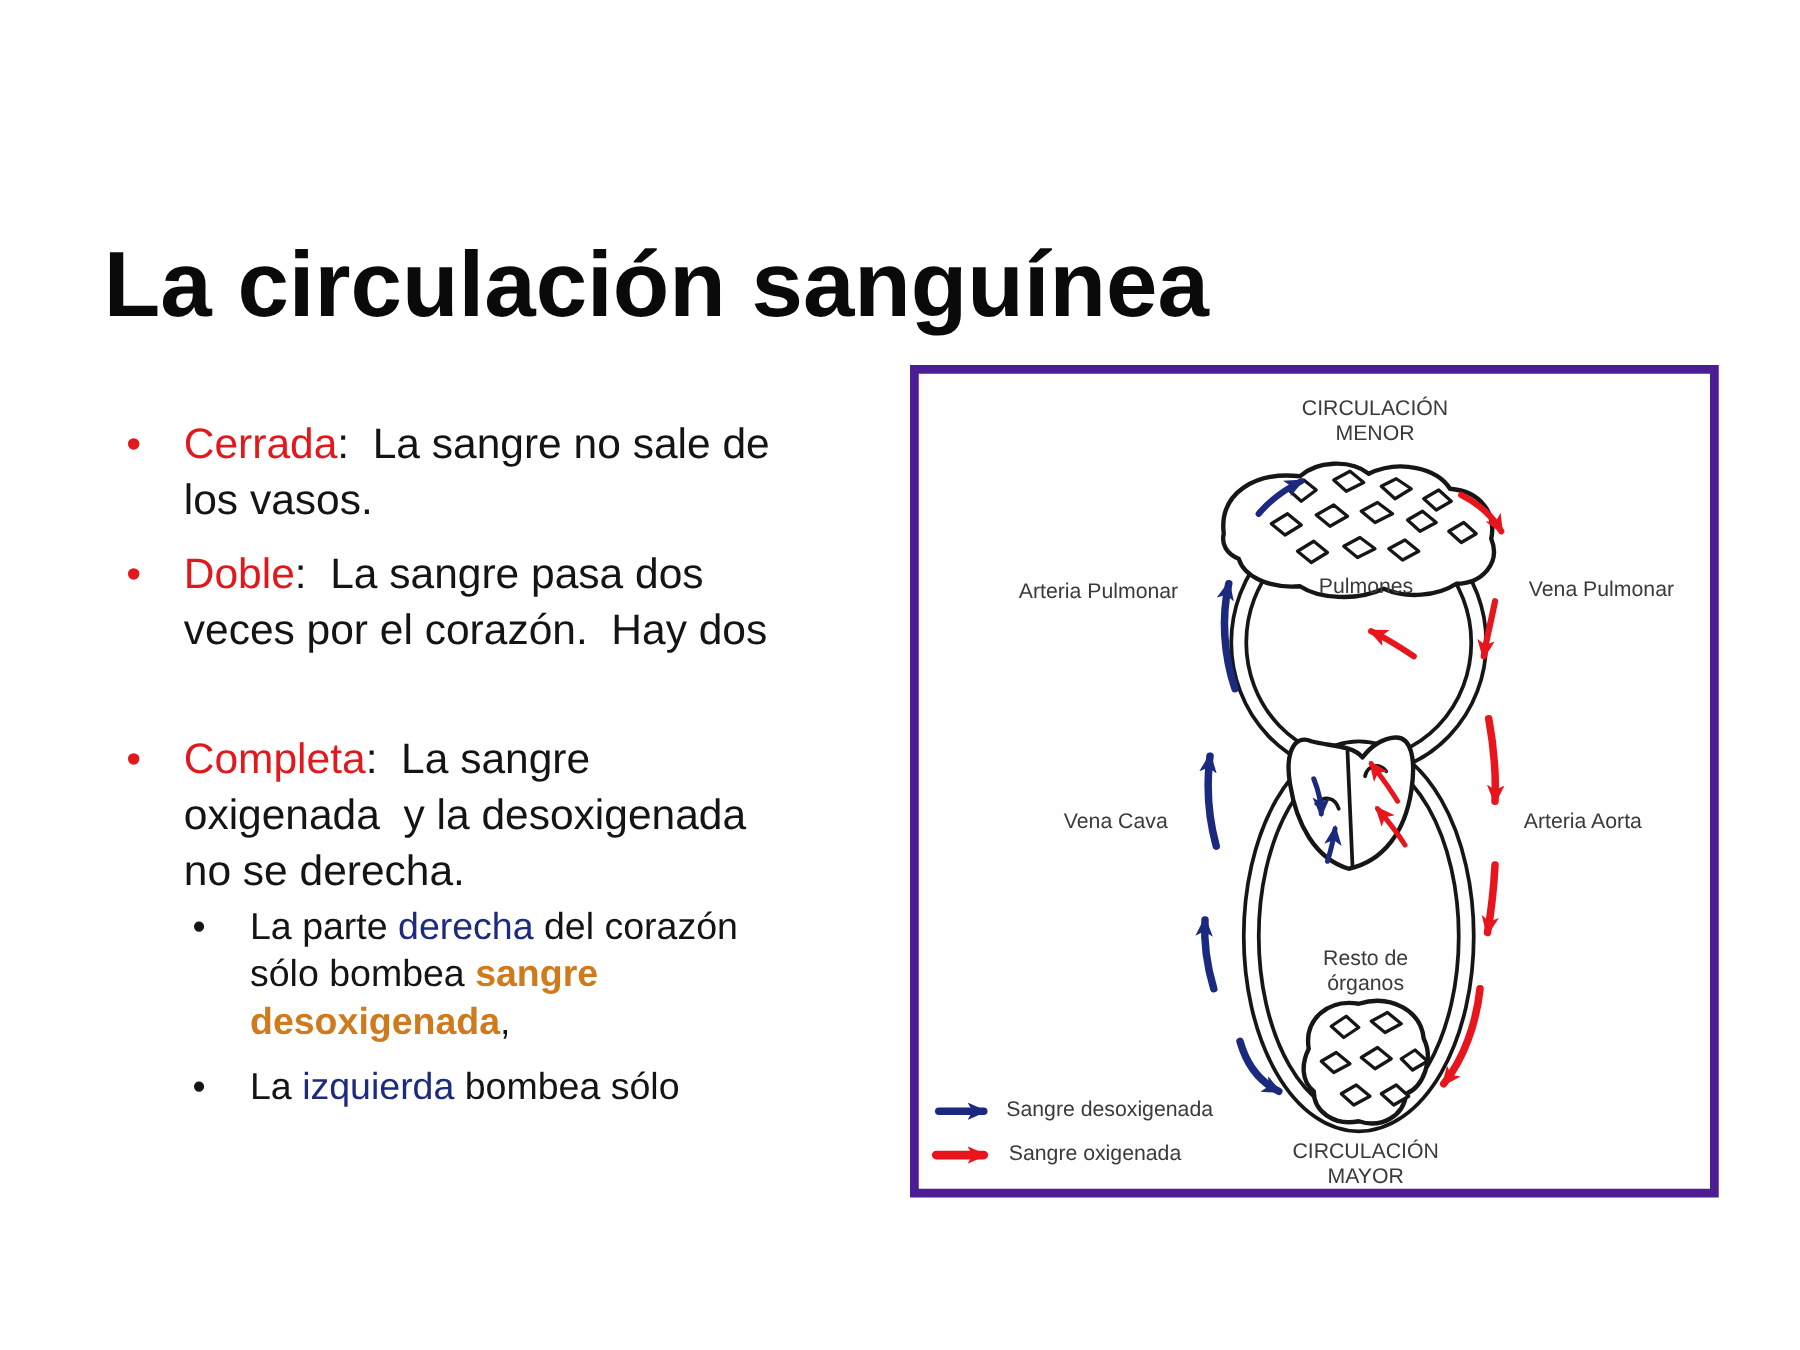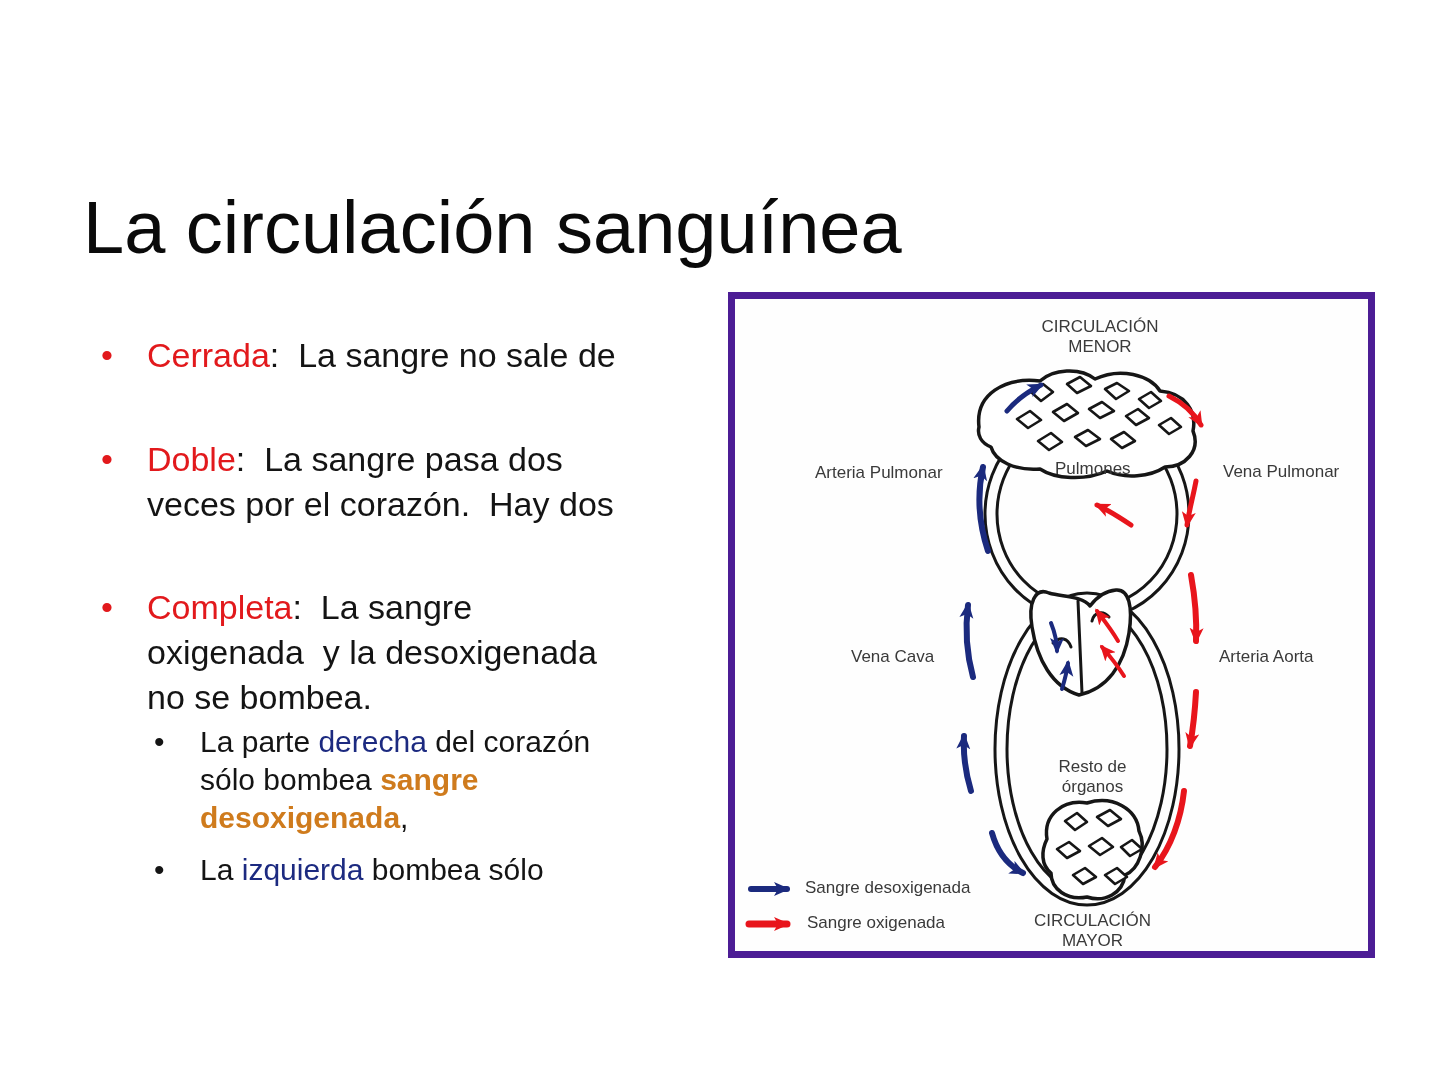--- a/index.html
+++ b/index.html
@@ -2,21 +2,21 @@
 <html><head>
 <meta charset="utf-8">
 <style>
   html,body{margin:0;padding:0;background:#ffffff;}
   body{width:1440px;height:1080px;overflow:hidden;position:relative;
        font-family:"Liberation Sans", sans-serif;}
   .slide{position:absolute;inset:0;background:#ffffff;}
 
   
   .title{position:absolute;left:83px;top:139px;font-size:74px;line-height:78px;
-         color:#0a0a0a;white-space:nowrap;font-weight:400;}
+         color:#0a0a0a;white-space:nowrap;font-weight:700;}
 
   
   .bullet{position:absolute;color:#141414;font-size:34px;line-height:45px;}
   .bullet.lvl2{font-size:30px;line-height:38px;}
   .bullet .line{white-space:pre;margin-left:20px;}
   .bullet .dot{position:absolute;left:-26px;top:0;}
   .bullet.lvl1 .dot{color:#e2191c;}
   .bullet.lvl2 .dot{color:#141414;}
   .seg-k{color:#141414;}
   .seg-r{color:#e2191c;}
@@ -44,31 +44,32 @@
 <body>
 
 <div class="slide">
 
   <h1 class="title">La circulación sanguínea</h1>
 
   <div id="bullets">
       <div class="bullet lvl1" style="top: 333px; left: 127px;">
         <span class="dot">•</span>
         <div class="line"><span class="seg-r">Cerrada</span><span class="seg-k">:  La sangre no sale de</span></div>
+        <div class="line"><span class="seg-k">los vasos.</span></div>
       </div>
       <div class="bullet lvl1" style="top: 437px; left: 127px;">
         <span class="dot">•</span>
         <div class="line"><span class="seg-r">Doble</span><span class="seg-k">:  La sangre pasa dos</span></div>
         <div class="line"><span class="seg-k">veces por el corazón.  Hay dos</span></div>
       </div>
       <div class="bullet lvl1" style="top: 585px; left: 127px;">
         <span class="dot">•</span>
         <div class="line"><span class="seg-r">Completa</span><span class="seg-k">:  La sangre</span></div>
         <div class="line"><span class="seg-k">oxigenada  y la desoxigenada</span></div>
-        <div class="line"><span class="seg-k">no se bombea.</span></div>
+        <div class="line"><span class="seg-k">no se derecha.</span></div>
       </div>
       <div class="bullet lvl2" style="top: 723px; left: 180px;">
         <span class="dot">•</span>
         <div class="line"><span class="seg-k">La parte </span><span class="seg-b">derecha</span><span class="seg-k"> del corazón</span></div>
         <div class="line"><span class="seg-k">sólo bombea </span><span class="seg-o">sangre</span></div>
         <div class="line"><span class="seg-o">desoxigenada</span><span class="seg-k">,</span></div>
       </div>
       <div class="bullet lvl2" style="top: 851px; left: 180px;">
         <span class="dot">•</span>
         <div class="line"><span class="seg-k">La </span><span class="seg-b">izquierda</span><span class="seg-k"> bombea sólo</span></div>

